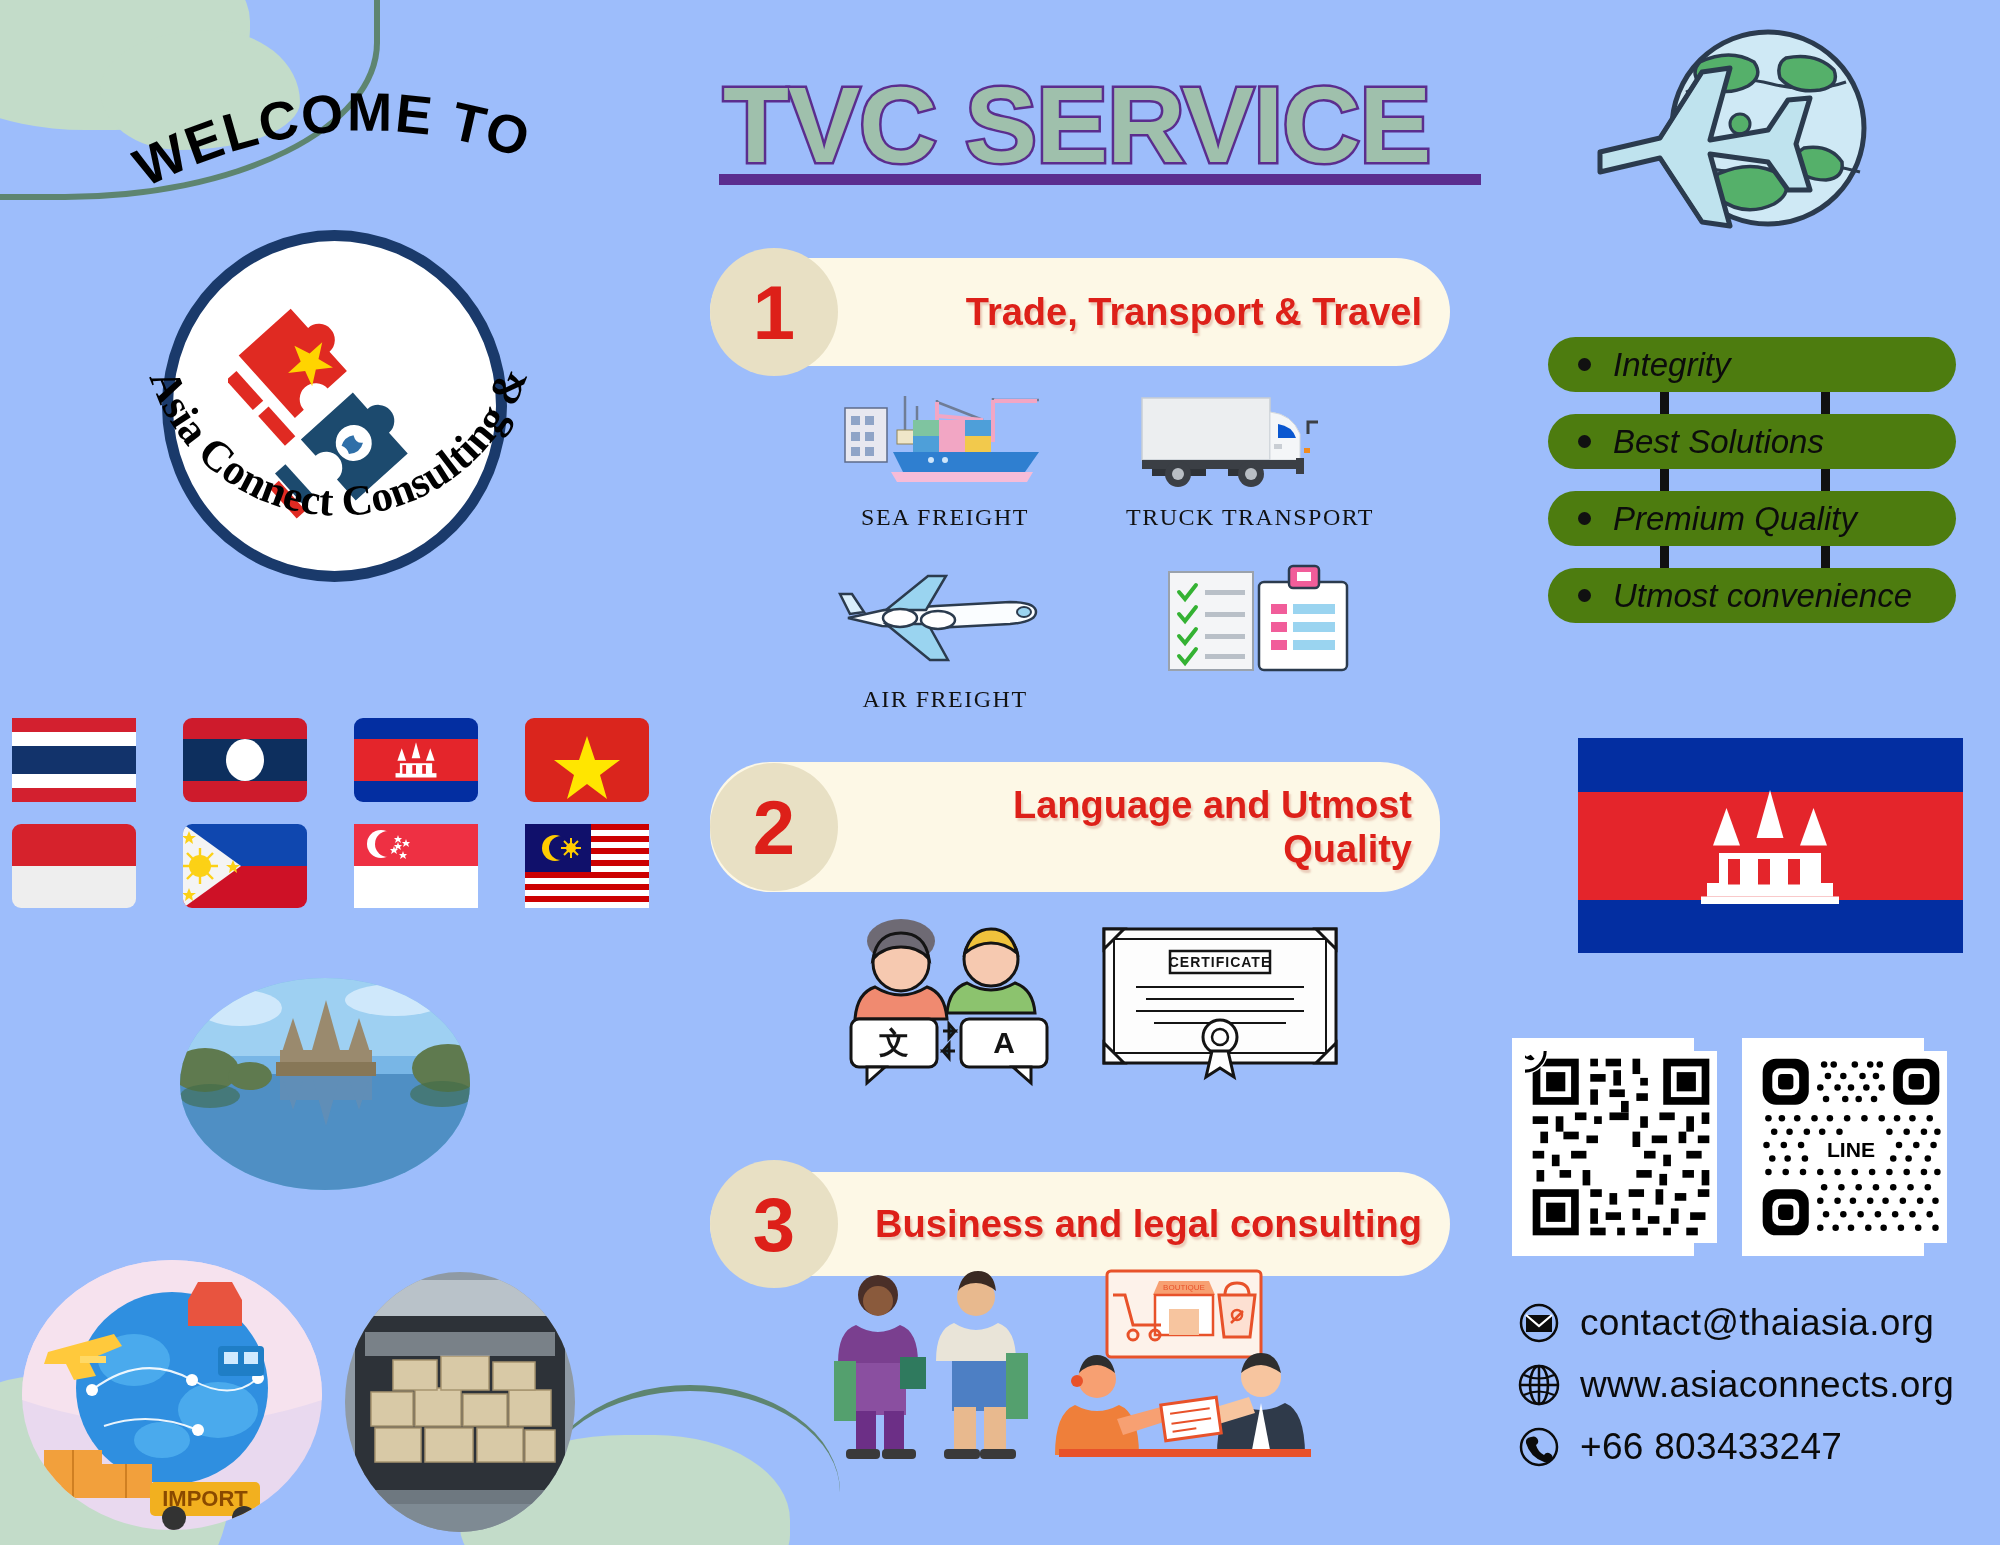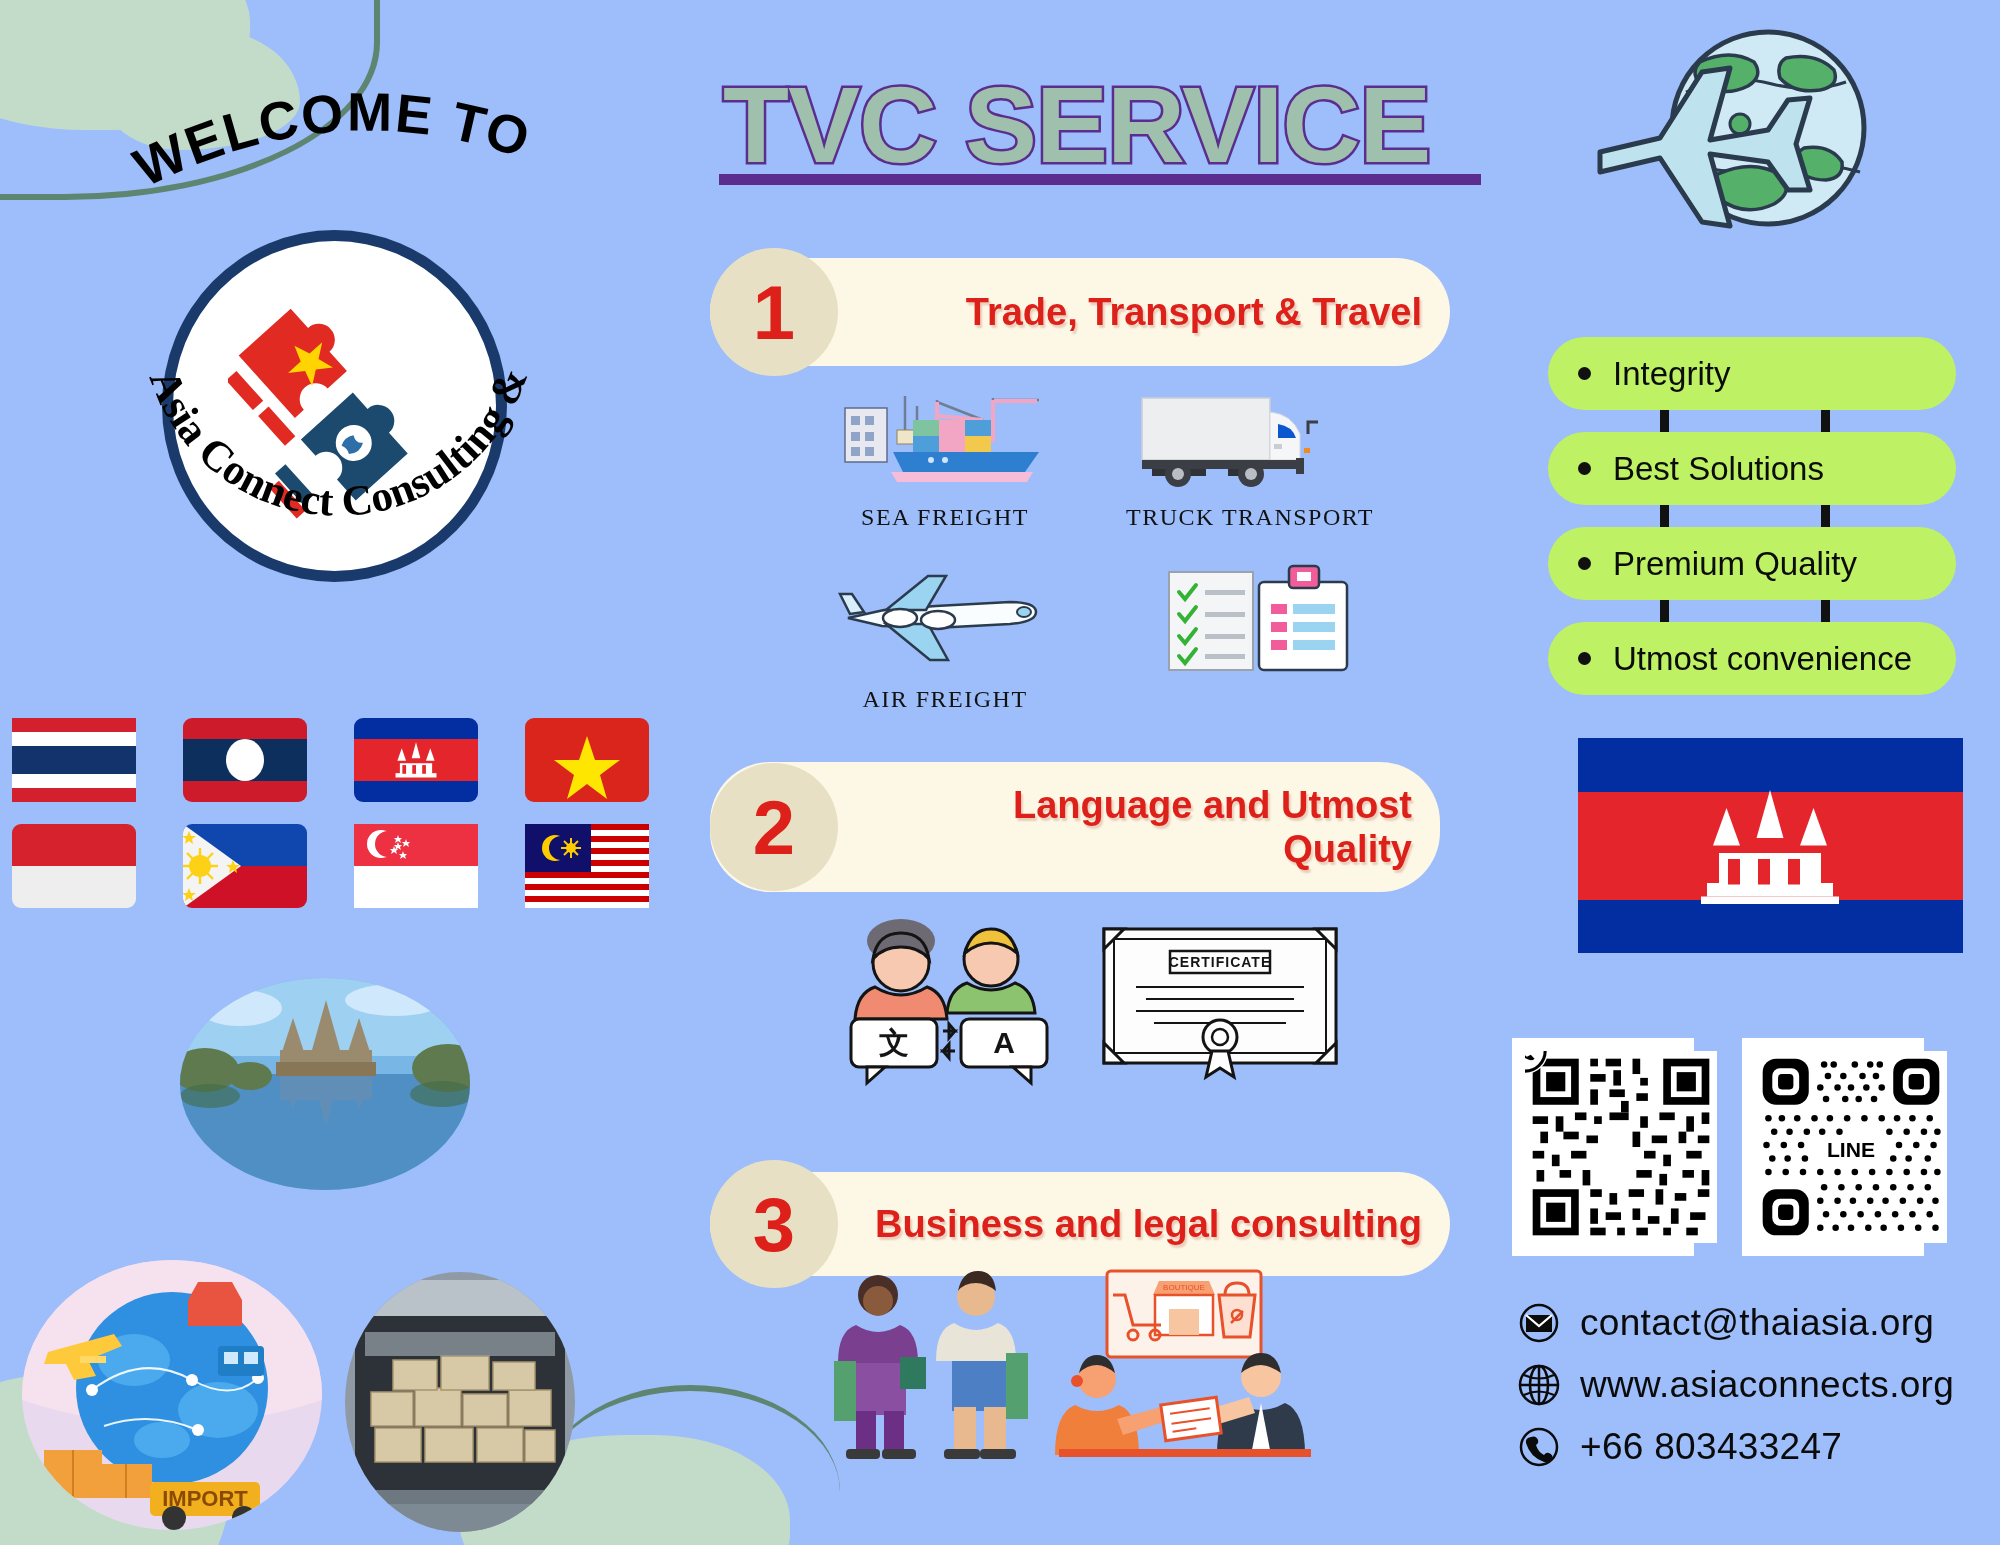--- a/index.html
+++ b/index.html
@@ -76,22 +76,22 @@
     font-size: 24px; letter-spacing: 1.5px; color: #121212; line-height: 1.28;
     margin-top: 6px; }
 
   .lang-icons { position: absolute; left: 845px; top: 915px; width: 520px; height: 180px; }
   .biz-icons { position: absolute; left: 830px; top: 1261px; width: 560px; height: 210px; }
 
   
   .globe-plane { position: absolute; left: 1590px; top: 20px; width: 280px; height: 250px; }
 
   .values { position: absolute; left: 1548px; top: 337px; width: 408px; }
-  .value-pill { background: #bef264; border-radius: 40px; height: 73px;
-    display: flex; align-items: center; padding-left: 30px; position: relative; }
+  .value-pill { background: #4d7c0f; border-radius: 40px; height: 55px;
+    display: flex; align-items: center; padding-left: 30px; position: relative; font-style: italic; }
   .value-dot { width: 13px; height: 13px; background: #111; border-radius: 50%;
     margin-right: 22px; flex: none; }
   .value-text { font-size: 33px; color: #0c0c0c; }
   .value-conn { height: 22px; position: relative; }
   .value-conn::before, .value-conn::after { content: ""; position: absolute; top: 0;
     width: 9px; height: 22px; background: #111; }
   .value-conn::before { left: 112px; }
   .value-conn::after { left: 273px; }
 
   .kh-flag { position: absolute; left: 1578px; top: 738px; width: 385px; height: 215px; }

